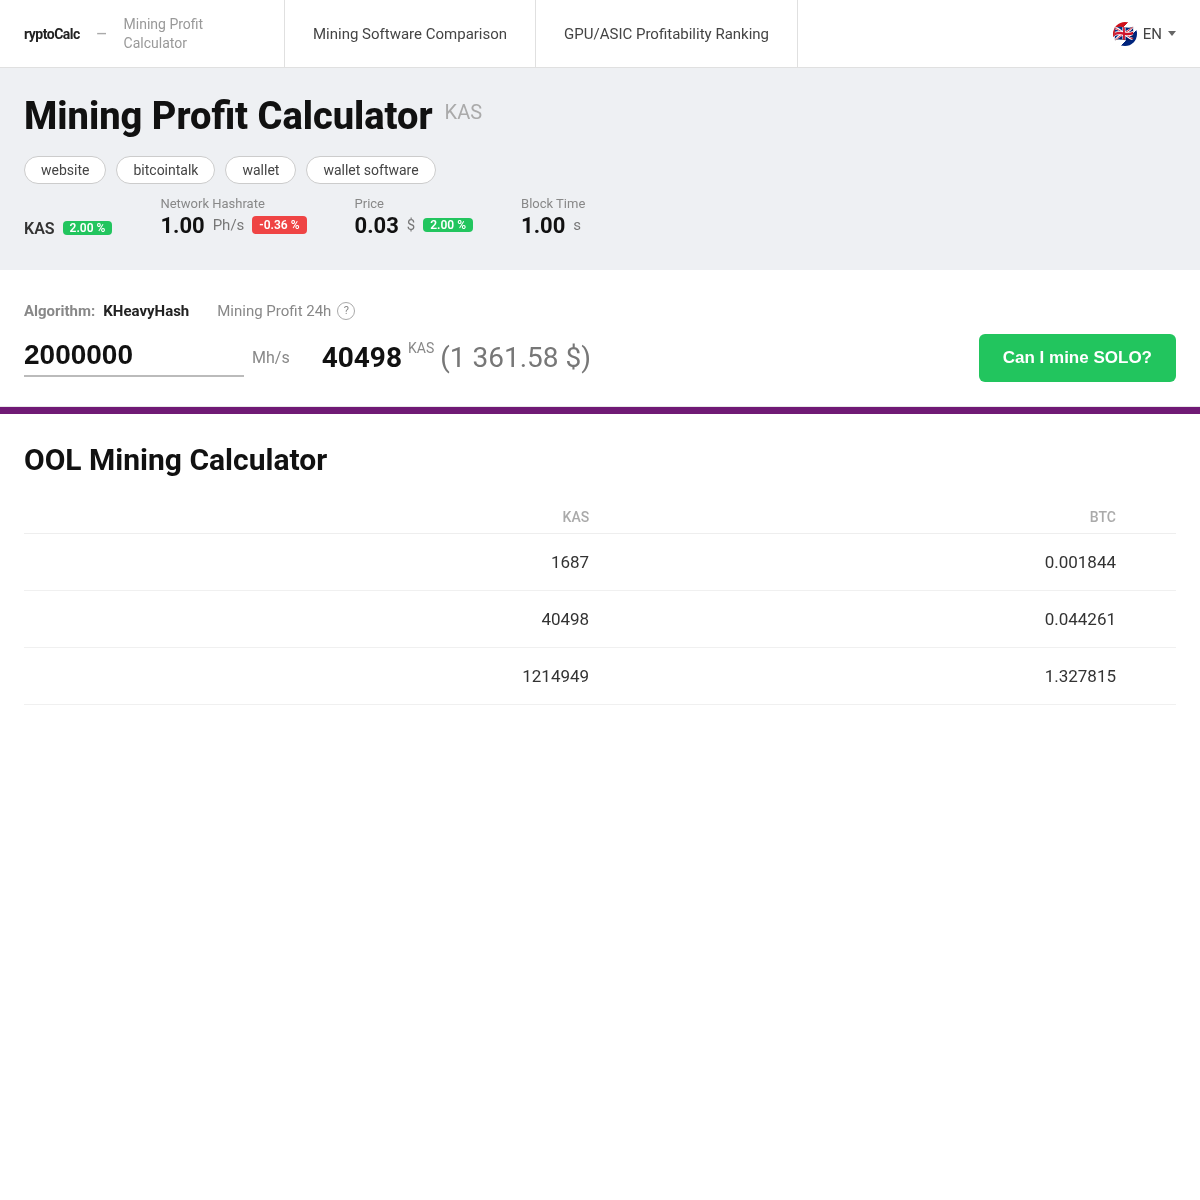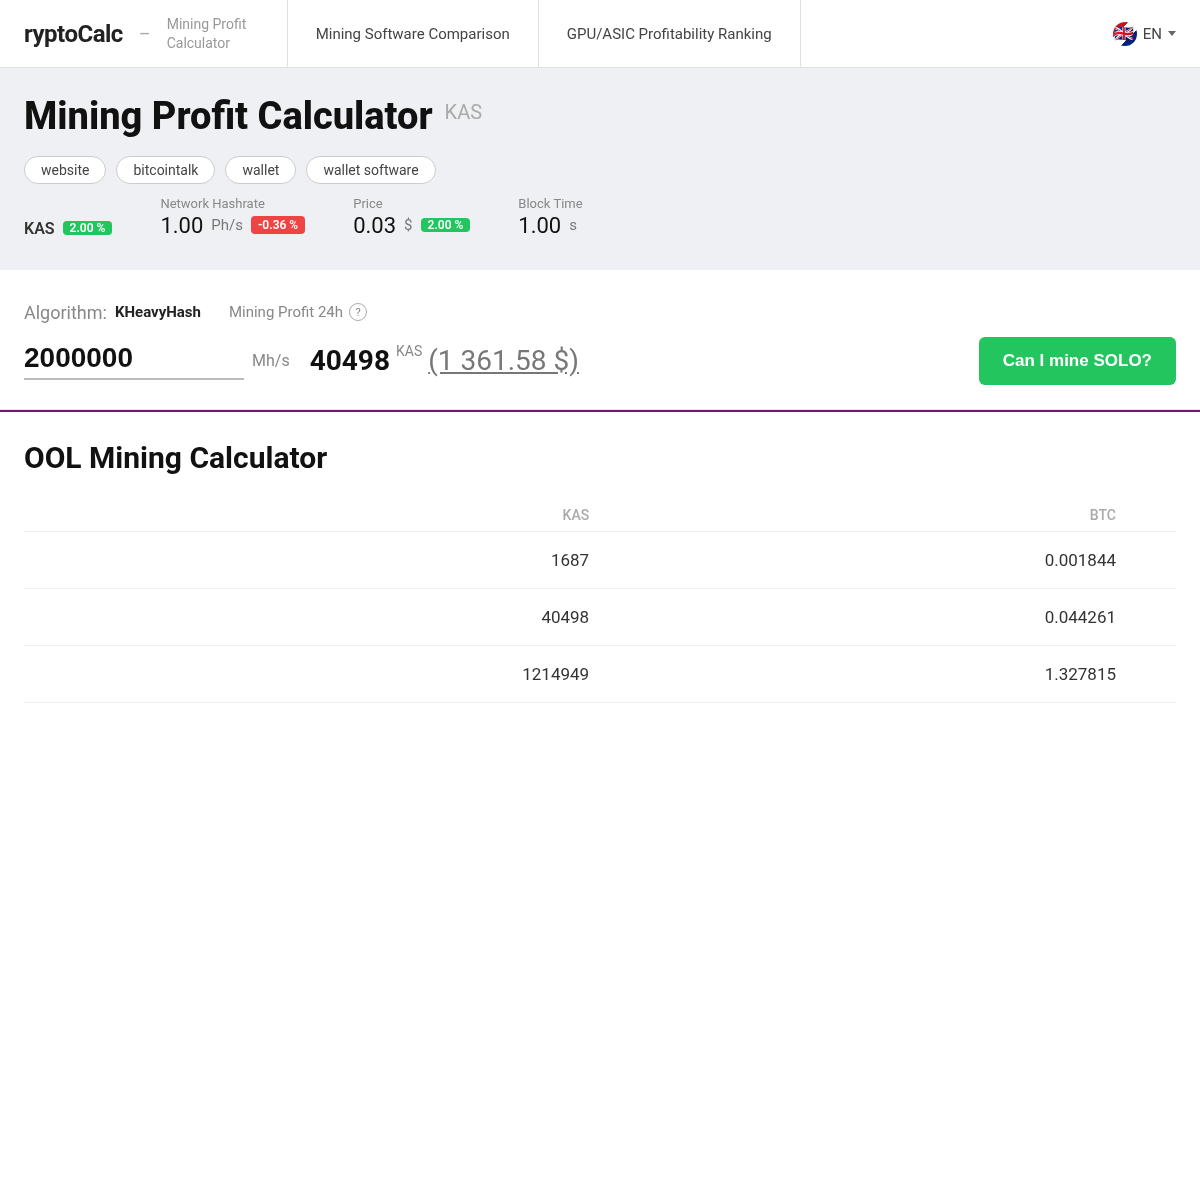--- a/index.html
+++ b/index.html
@@ -21,21 +21,21 @@
       background: #fff;
       gap: 0;
     }
     .header-logo {
       display: flex;
       align-items: center;
       gap: 8px;
       min-width: 260px;
     }
     .logo-name {
-      font-size: 24px;
+      font-size: 14px;
       font-weight: 700;
       color: #222;
       letter-spacing: -0.5px;
     }
     .logo-sep {
       color: #aaa;
       font-size: 18px;
       margin: 0 8px;
     }
     .logo-subtitle {
@@ -171,43 +171,44 @@
       font-size: 13px;
       color: #888;
     }
     .stat-value-row {
       display: flex;
       align-items: center;
       gap: 8px;
     }
     .stat-value {
       font-size: 22px;
-      font-weight: 400;
+      font-weight: 700;
       color: #111;
     }
     .stat-unit {
       font-size: 15px;
       color: #777;
       font-weight: 400;
     }
 
     
     .calc-section {
       background: #fff;
       padding: 32px 24px 24px 24px;
     }
     .algo-row {
       display: flex;
       align-items: center;
       gap: 8px;
       margin-bottom: 14px;
     }
     .algo-label {
-      font-size: 18px;
-      color: #888;
+      font-size: 15px;
+      color: #888;
+      font-weight: bold;
     }
     .algo-value {
       font-size: 15px;
       font-weight: 700;
       color: #222;
     }
     .profit-label {
       font-size: 15px;
       color: #888;
       margin-left: 20px;
@@ -224,21 +225,21 @@
       align-items: center;
       justify-content: center;
       font-size: 11px;
       color: #888;
       cursor: pointer;
     }
 
     .hashrate-profit-row {
       display: flex;
       align-items: center;
-      gap: 20px;
+      gap: 32px;
       flex-wrap: wrap;
     }
     .hashrate-input-wrap {
       position: relative;
       display: flex;
       align-items: center;
     }
     .hashrate-input {
       font-size: 28px;
       font-weight: 700;
@@ -269,40 +270,39 @@
       font-weight: 400;
       vertical-align: super;
       font-size: 14px;
       position: relative;
       top: -10px;
     }
     .profit-usd {
       font-size: 28px;
       color: #777;
       font-weight: 400;
-      text-decoration: underline;
     }
     .solo-btn {
       background: #22c55e;
       color: #fff;
       border: none;
       border-radius: 6px;
       padding: 14px 24px;
       font-size: 17px;
       font-weight: 600;
       cursor: pointer;
       white-space: nowrap;
       margin-left: auto;
     }
 
     
     .pool-section {
       background: #fff;
       padding: 28px 24px 24px 24px;
-      border-top: 2px solid #701a75;
+      border-top: 7px solid #701a75;
     }
     .pool-title {
       font-size: 30px;
       font-weight: 700;
       color: #111;
       margin-bottom: 24px;
     }
     .pool-table {
       width: 100%;
       border-collapse: collapse;

